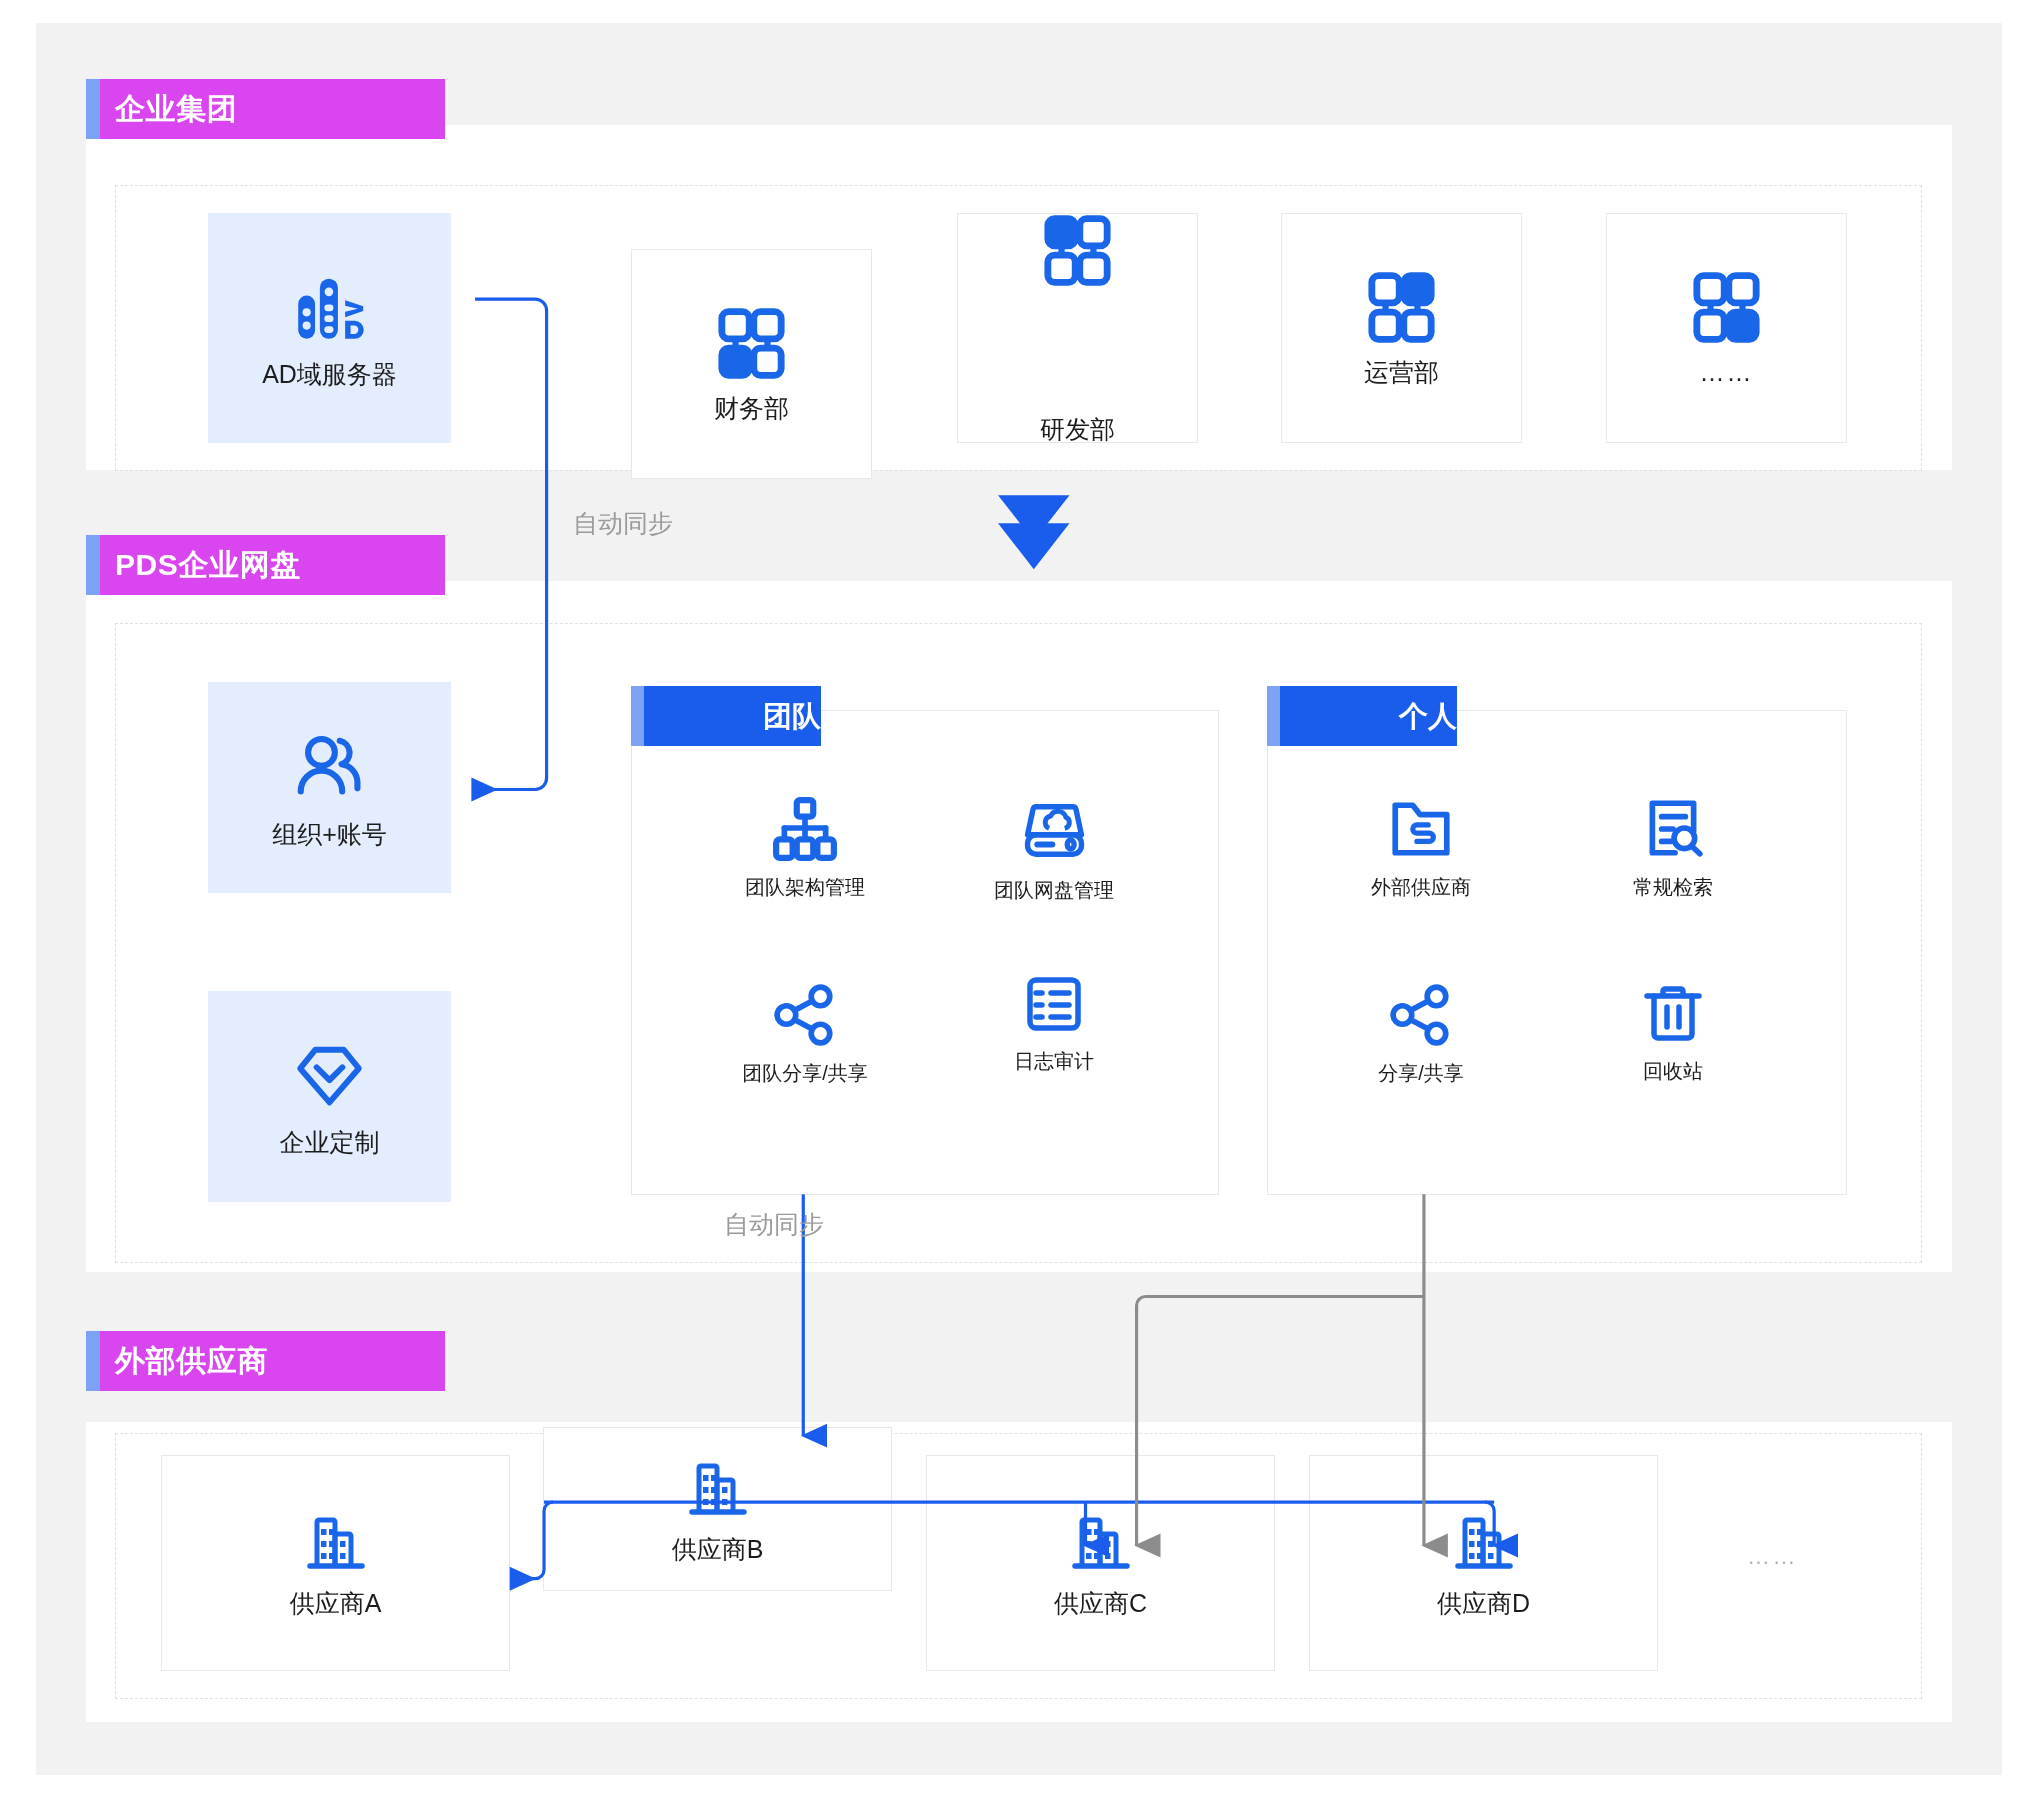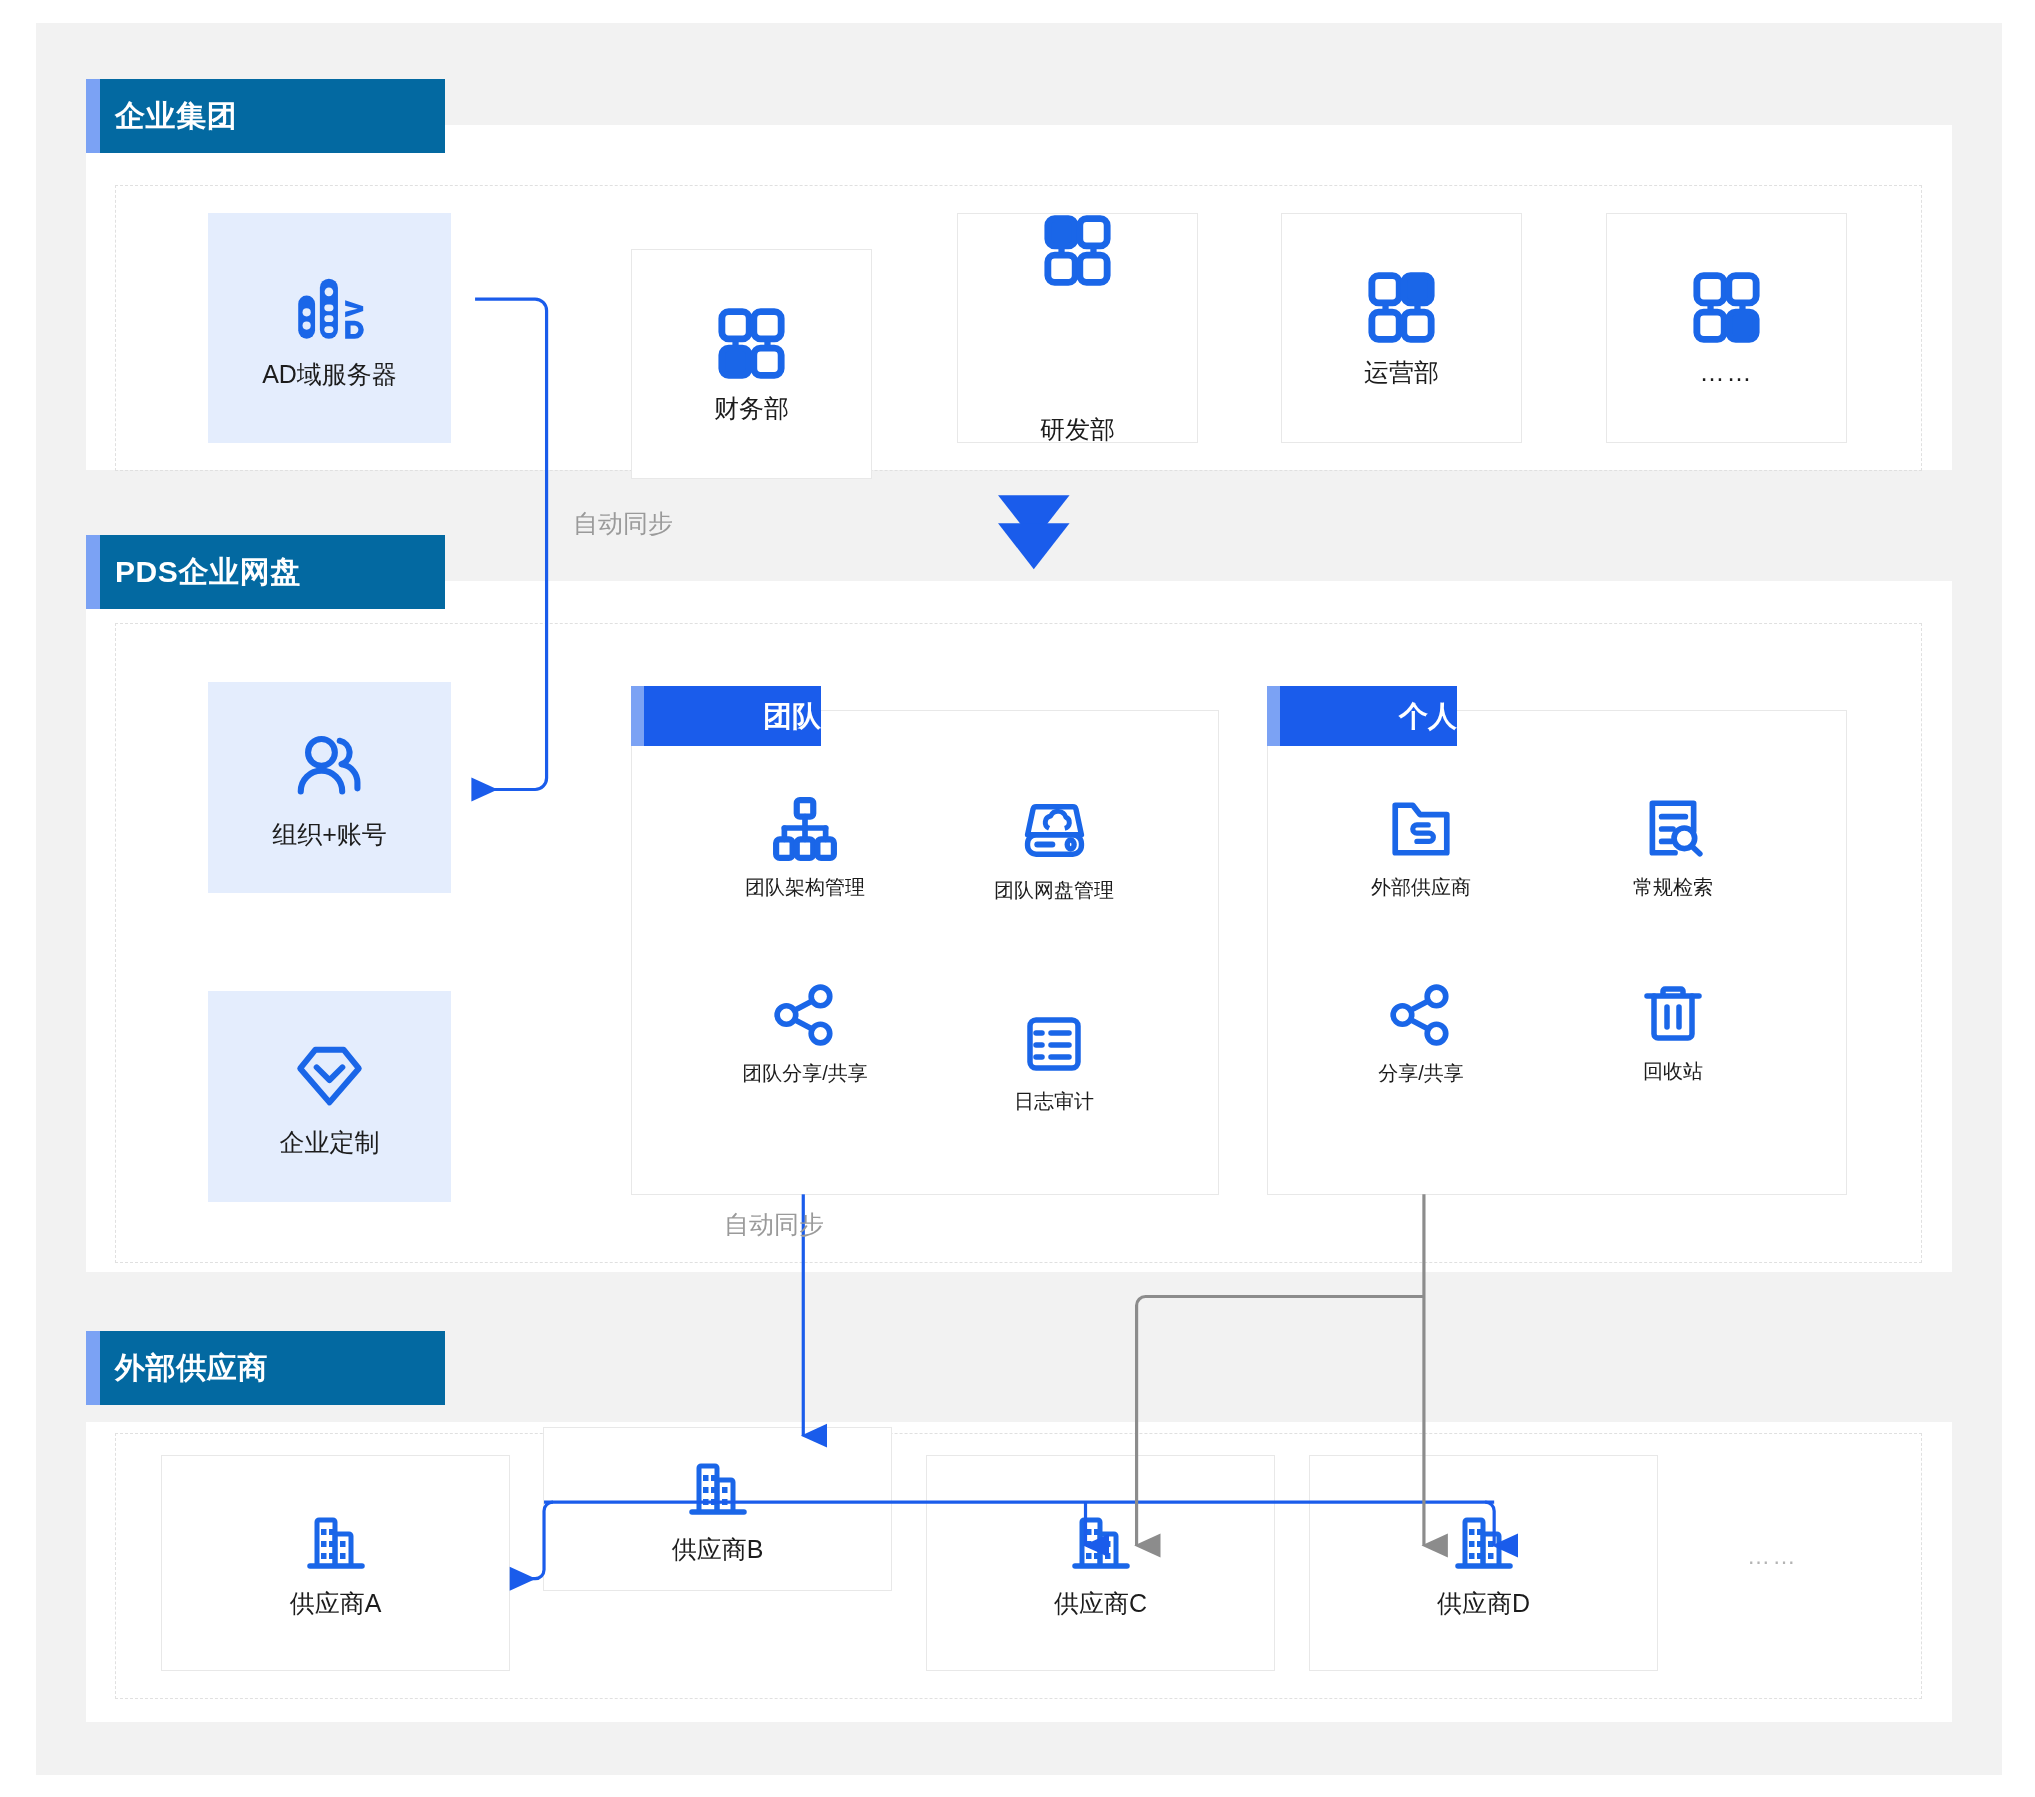--- a/index.html
+++ b/index.html
@@ -20,22 +20,22 @@
 
   
   .band {
     position: absolute;
     background: #ffffff;
   }
 
   
   .badge {
     position: absolute;
-    height: 74px;
-    background: #0369a1;
+    height: 60px;
+    background: #d946ef;
     display: flex; align-items: center;
     padding-left: 29px;
     z-index: 12;
   }
   .badge .accent {
     position: absolute; left: 0; top: 0; bottom: 0; width: 14px;
     background: #7ba2f4;
   }
   .badge .btxt {
     color: #ffffff;
@@ -312,21 +312,21 @@
         <circle cx="47" cy="14" r="9"></circle>
         <circle cx="14" cy="32" r="9"></circle>
         <circle cx="47" cy="50" r="9"></circle>
         <line x1="22" y1="27.5" x2="39" y2="18.5" stroke-linecap="round"></line>
         <line x1="22" y1="36.5" x2="39" y2="45.5" stroke-linecap="round"></line>
       </svg>
     </span>
     <span class="flabel">团队分享/共享</span>
   </div>
 
-  <div class="feat" style="left:958px;top:1012px;width:192px;">
+  <div class="feat" style="left:958px;top:972px;width:192px;">
     <span class="ticon">
       <svg class="iconsvg" width="64" height="64" viewBox="0 0 64 64">
         <path d="M14 8 h36 a6 6 0 0 1 6 6 v36 a6 6 0 0 1 -6 6 h-36 a6 6 0 0 1 -6 -6 v-36 a6 6 0 0 1 6 -6 z" fill="none" stroke="#1a66e8" stroke-width="5.5" stroke-dasharray="0"></path>
         <g stroke="#1a66e8" stroke-width="5.5" stroke-linecap="round">
           <line x1="14" y1="21" x2="20" y2="21"></line>
           <line x1="14" y1="33" x2="20" y2="33"></line>
           <line x1="14" y1="45" x2="20" y2="45"></line>
           <line x1="29" y1="21" x2="47" y2="21"></line>
           <line x1="29" y1="33" x2="47" y2="33"></line>
           <line x1="29" y1="45" x2="47" y2="45"></line>

